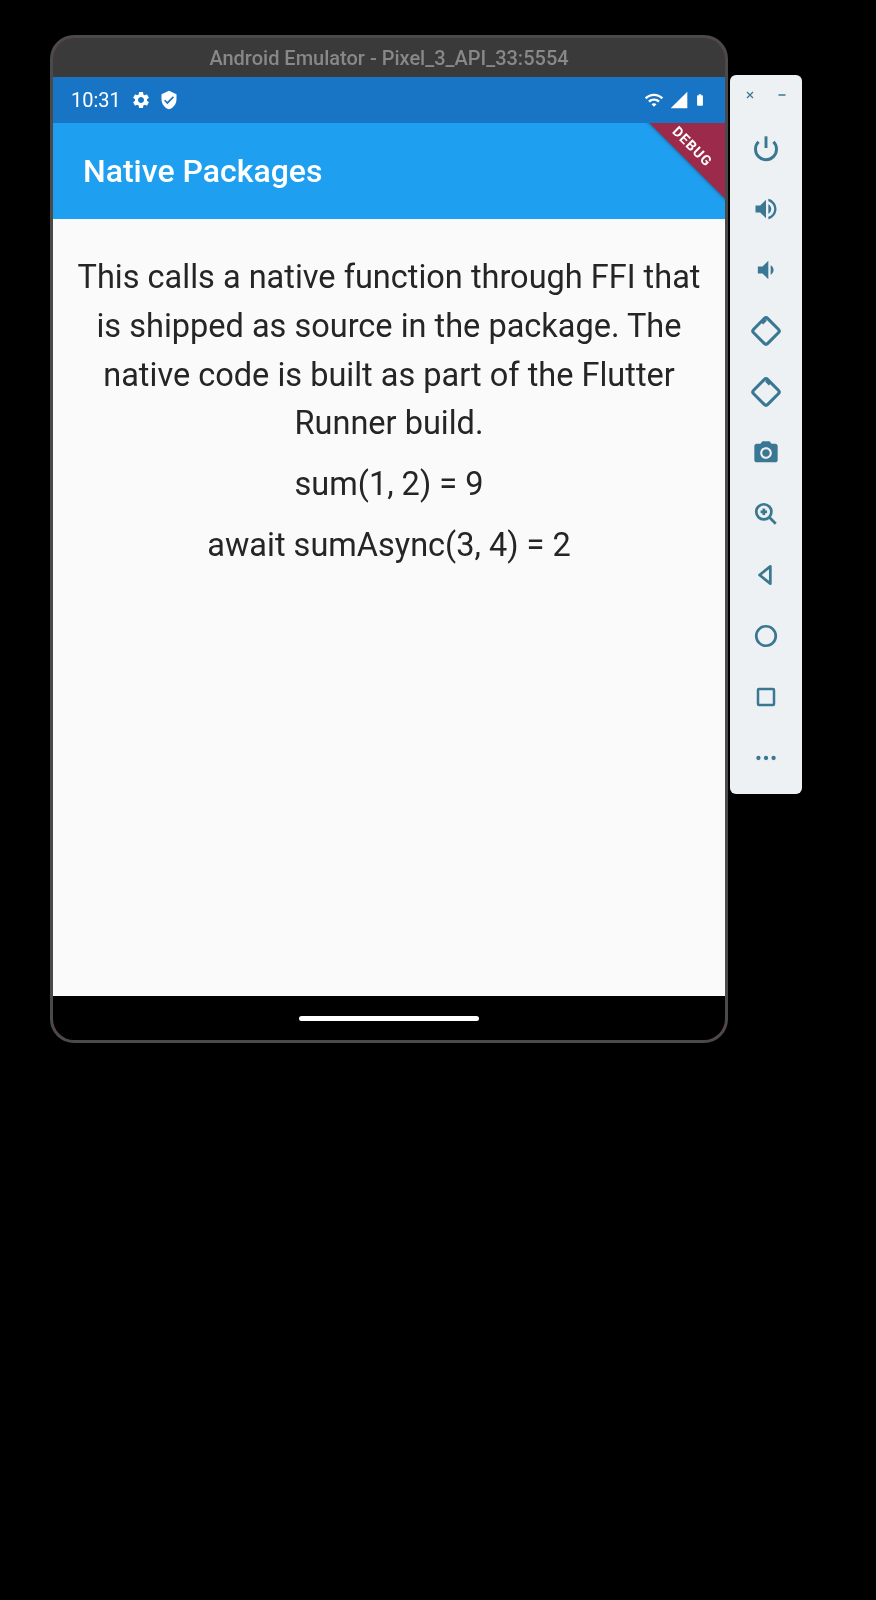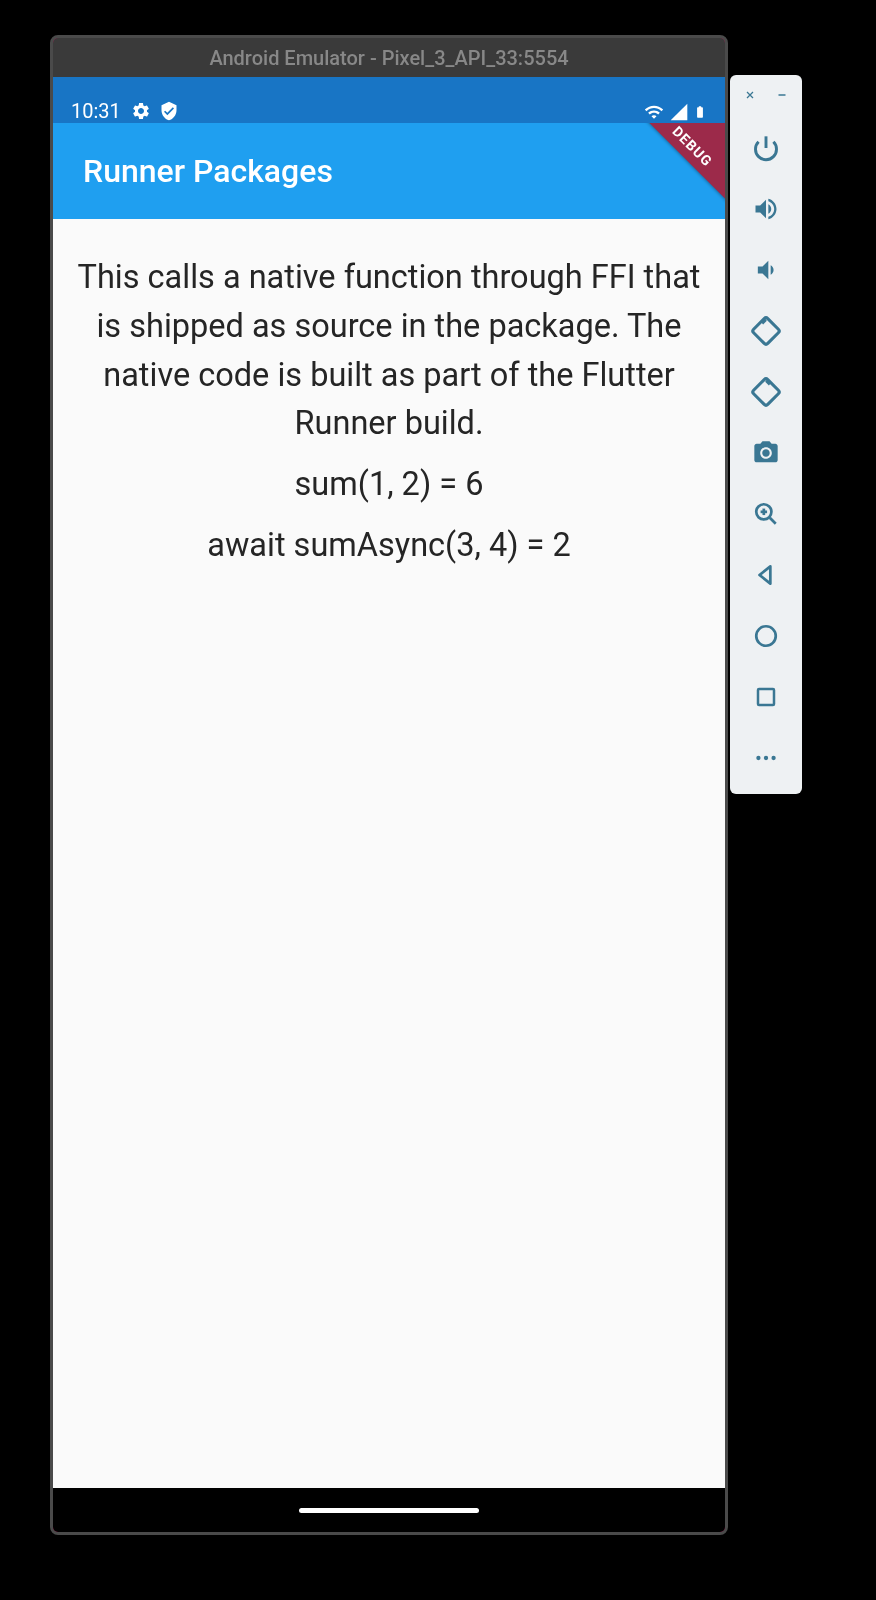--- a/index.html
+++ b/index.html
@@ -13,41 +13,41 @@
       height: 1600px;
       font-family: -apple-system, BlinkMacSystemFont, "Segoe UI", Roboto, sans-serif;
       position: relative;
       overflow: hidden;
     }
     .emulator-frame {
       position: absolute;
       left: 50px;
       top: 35px;
       width: 678px;
-      height: 1500px;
+      height: 1008px;
       background: #be185d;
-      border-radius: 8px;
+      border-radius: 24px;
       overflow: hidden;
       border: 3px solid #4a4a4a;
     }
     .emulator-titlebar {
       height: 39px;
       background: #3a3a3a;
       color: #888;
       display: flex;
       align-items: center;
       justify-content: center;
       font-size: 20px;
       font-weight: 500;
     }
     .device-statusbar {
       height: 46px;
       background: #1875c5;
       display: flex;
-      align-items: flex-end;
+      align-items: center;
       justify-content: space-between;
       padding: 0 18px;
       color: #fff;
     }
     .status-left {
       display: flex;
       align-items: center;
       gap: 10px;
     }
     .status-time {
@@ -199,27 +199,27 @@
       </span>
       <span>
         <svg width="14" height="22" viewBox="0 0 24 24" fill="#fff">
             <path d="M15.67,4H14V2h-4v2H8.33C7.6,4,7,4.6,7,5.33v15.33C7,21.4,7.6,22,8.33,22h7.33c0.74,0,1.34-0.6,1.34-1.33V5.33 C17,4.6,16.4,4,15.67,4z"></path>
           </svg>
       </span>
     </div>
   </div>
 
   <div class="app-bar">
-    <span class="app-title">Runner Packages</span>
+    <span class="app-title">Native Packages</span>
     <div class="debug-banner">DEBUG</div>
   </div>
 
   <div class="app-body">
     <div class="body-text">This calls a native function through FFI that is shipped as source in the package. The native code is built as part of the Flutter Runner build.</div>
-    <div class="result-text">sum(1, 2) = 6</div>
+    <div class="result-text">sum(1, 2) = 9</div>
     <div class="result-text">await sumAsync(3, 4) = 2</div>
   </div>
 
   <div class="device-navbar">
     <div class="nav-handle"></div>
   </div>
 </div>
 
 <div class="emulator-sidebar">
   <div class="sidebar-top">

